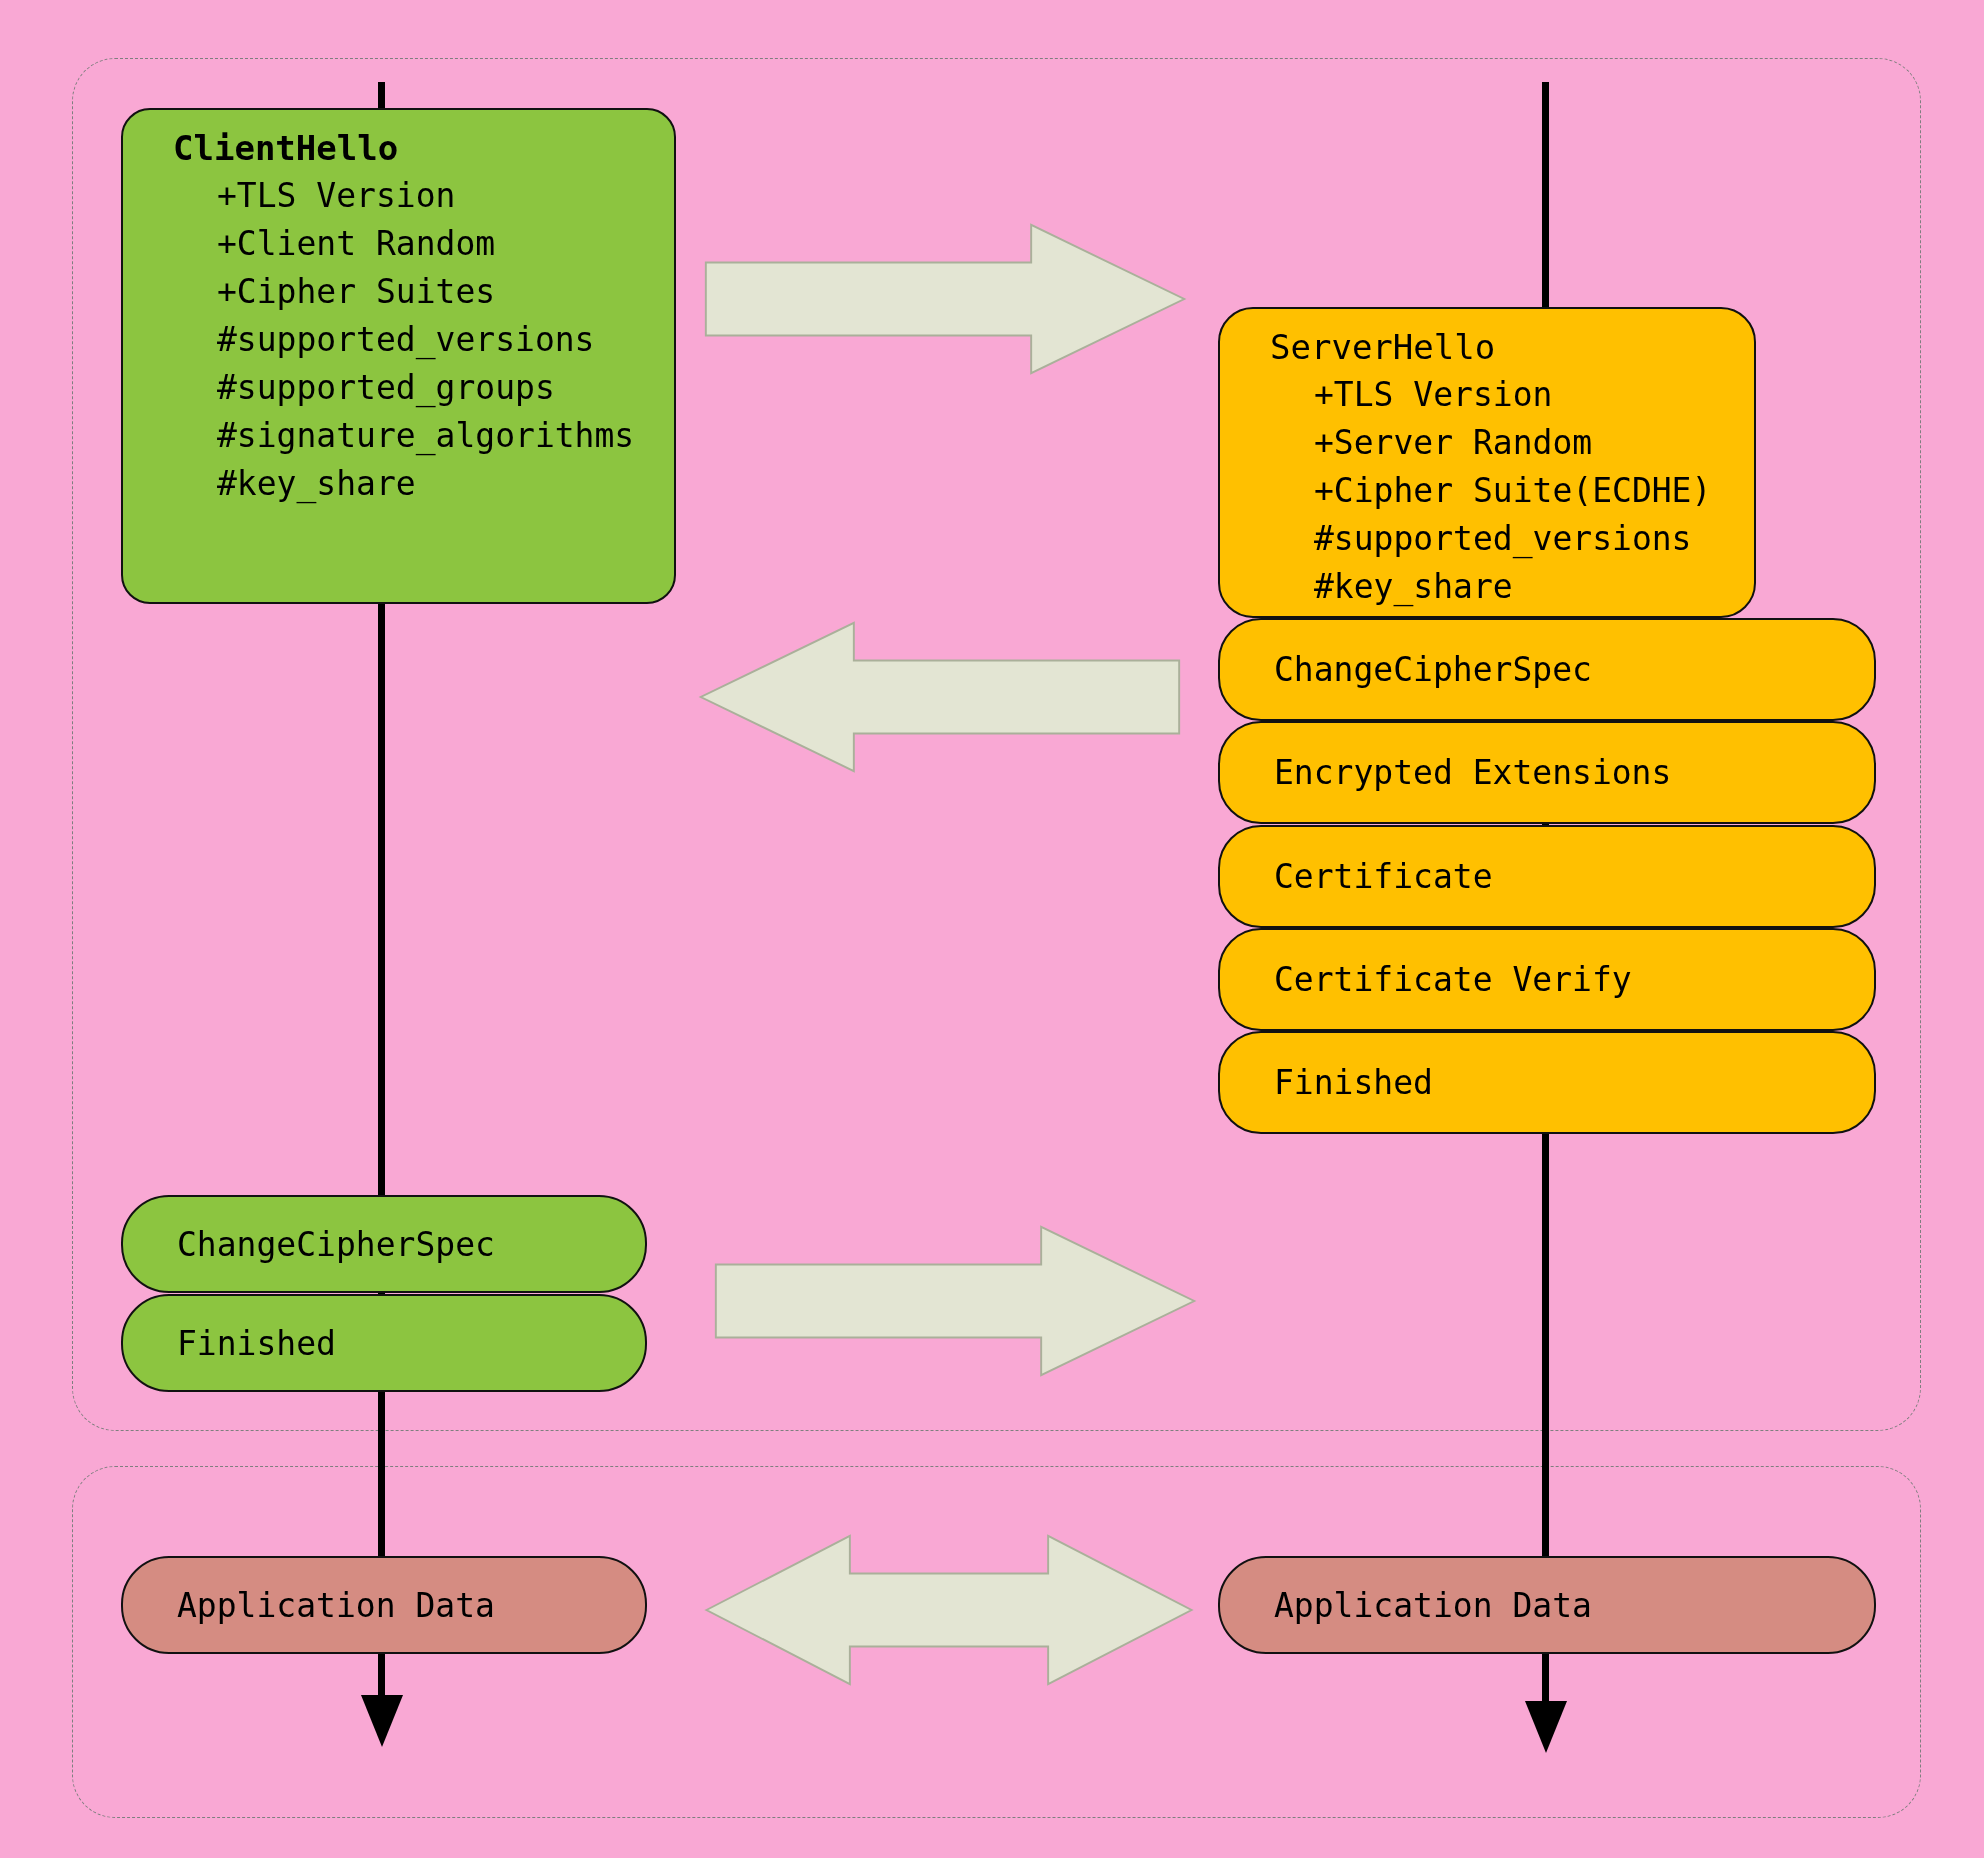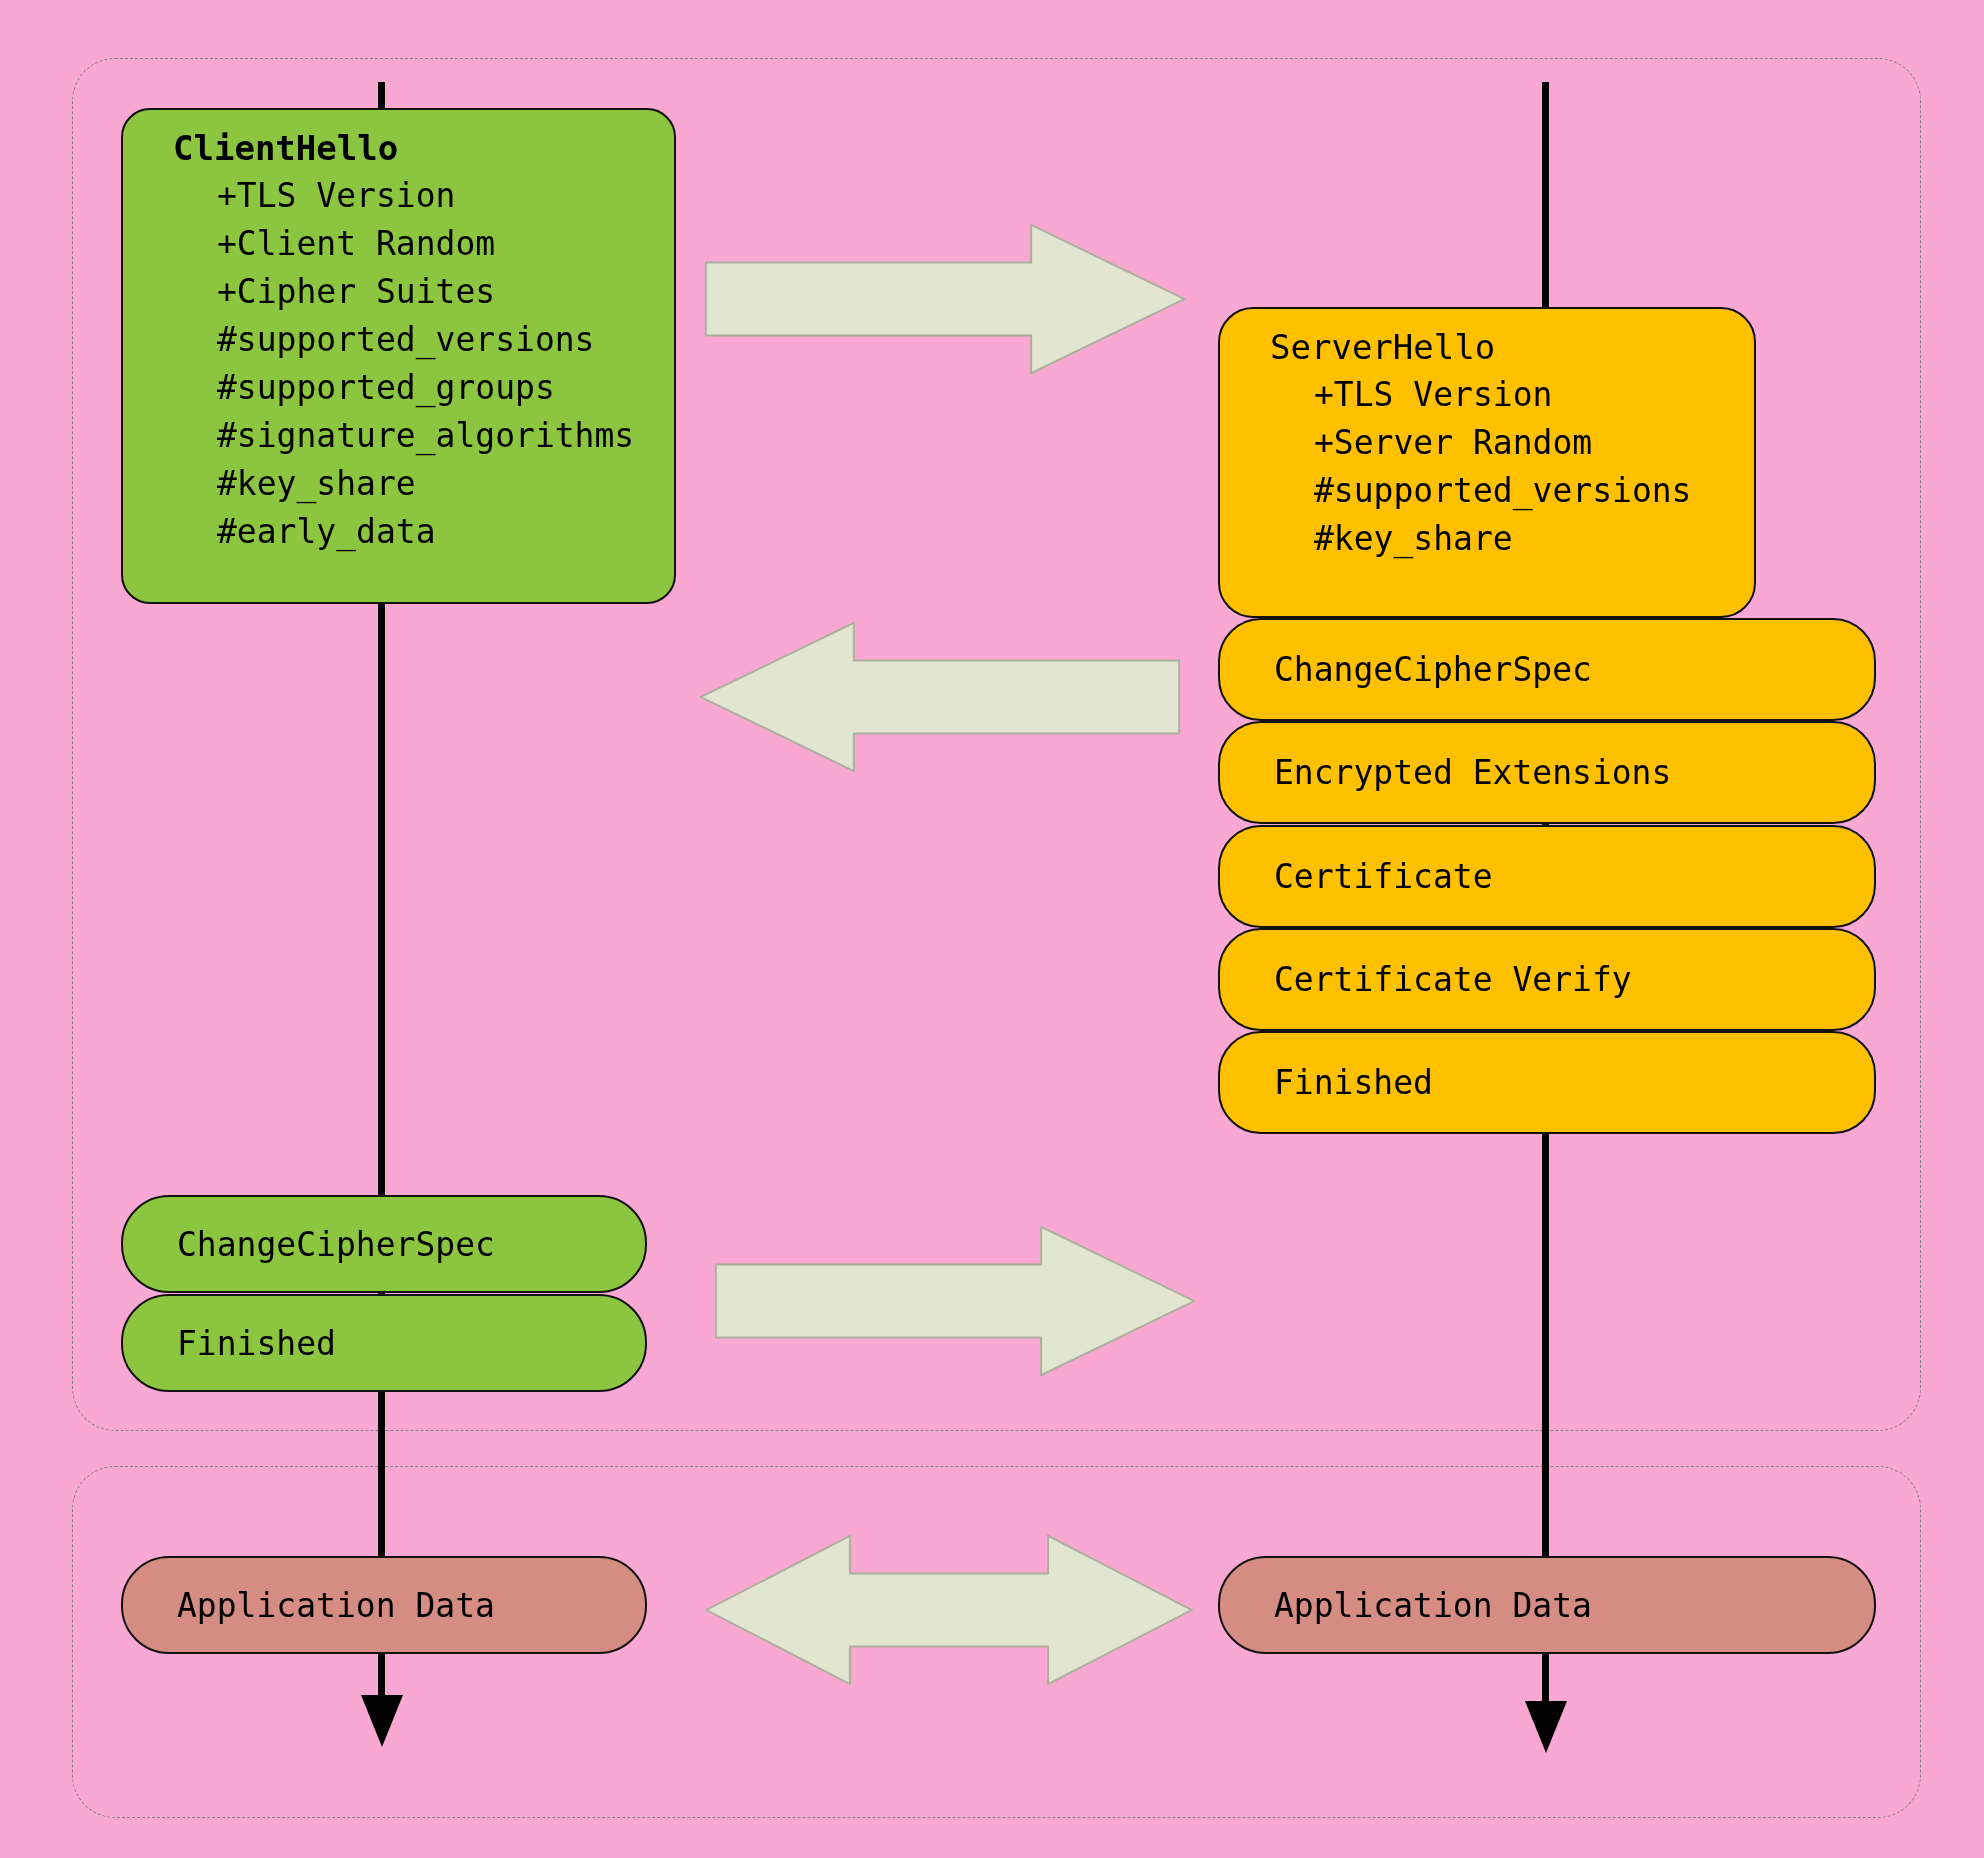--- a/index.html
+++ b/index.html
@@ -131,27 +131,27 @@
 
   <div class="box green hello-box" id="client-hello-box">
     <div class="box-title bold">ClientHello</div>
     <div class="box-item">+TLS Version</div>
     <div class="box-item">+Client Random</div>
     <div class="box-item">+Cipher Suites</div>
     <div class="box-item">#supported_versions</div>
     <div class="box-item">#supported_groups</div>
     <div class="box-item">#signature_algorithms</div>
     <div class="box-item">#key_share</div>
-    <div class="box-item">#early_data</div>
   </div>
 
   <div class="box orange hello-box" id="server-hello-box">
     <div class="box-title">ServerHello</div>
     <div class="box-item">+TLS Version</div>
     <div class="box-item">+Server Random</div>
+    <div class="box-item">+Cipher Suite(ECDHE)</div>
     <div class="box-item">#supported_versions</div>
     <div class="box-item">#key_share</div>
   </div>
 
   <div class="box orange msg-box server-msg" id="server-msg-0">
     <span>ChangeCipherSpec</span>
   </div>
   <div class="box orange msg-box server-msg" id="server-msg-1">
     <span>Encrypted Extensions</span>
   </div>

